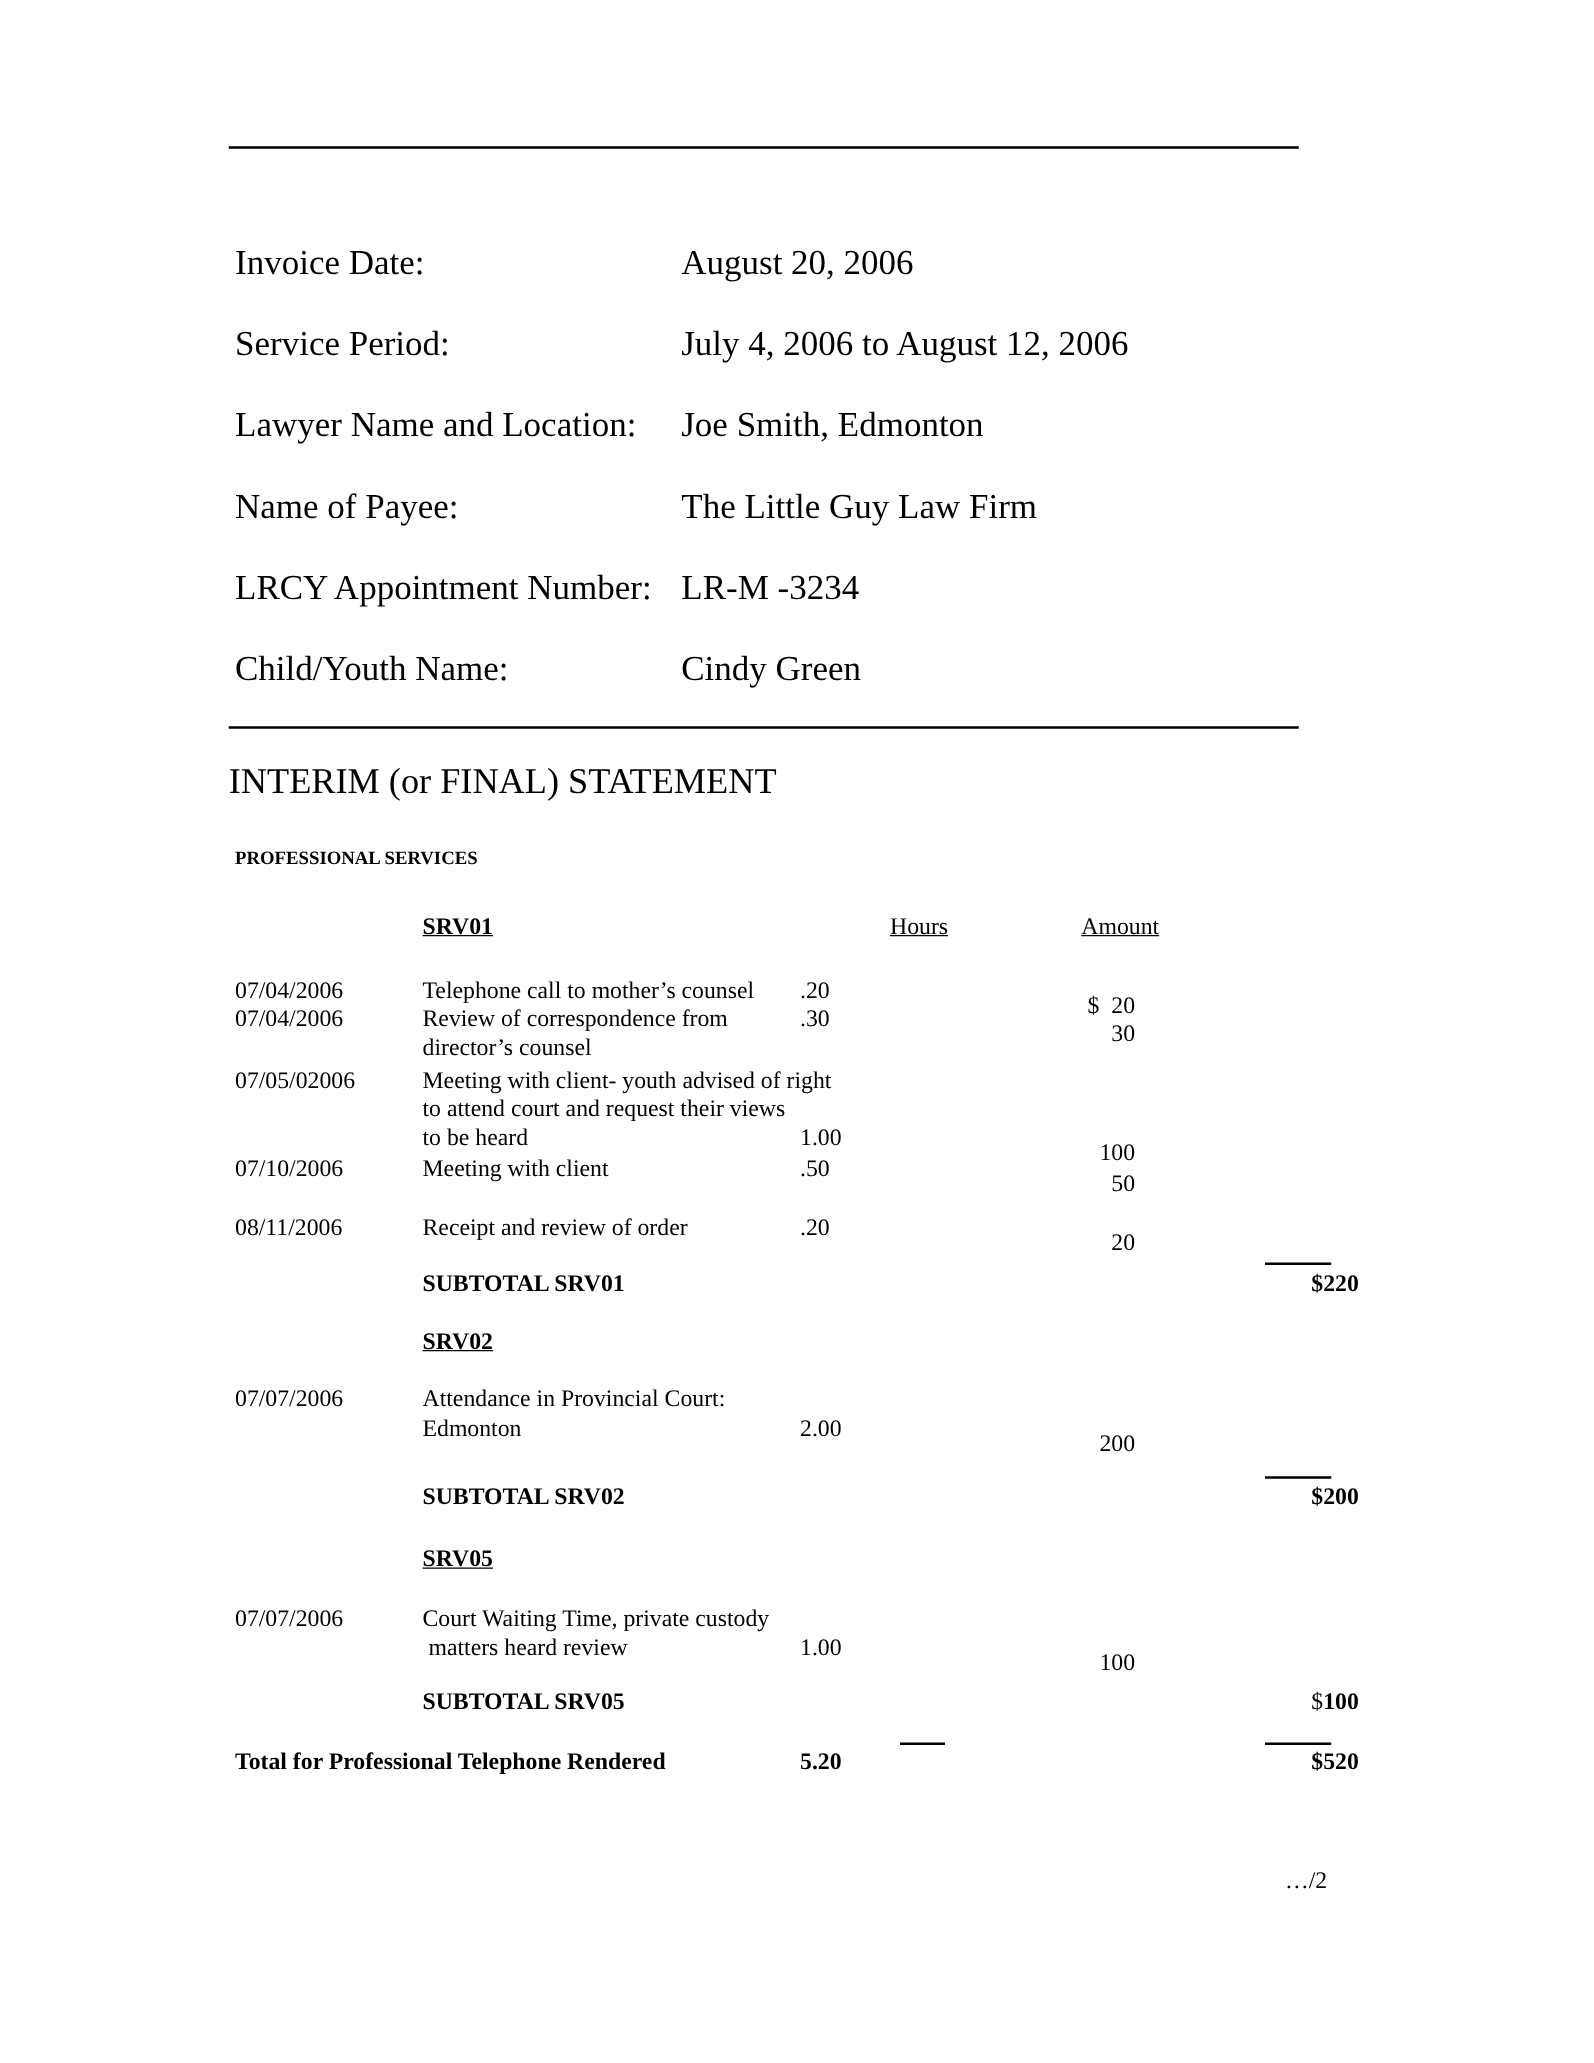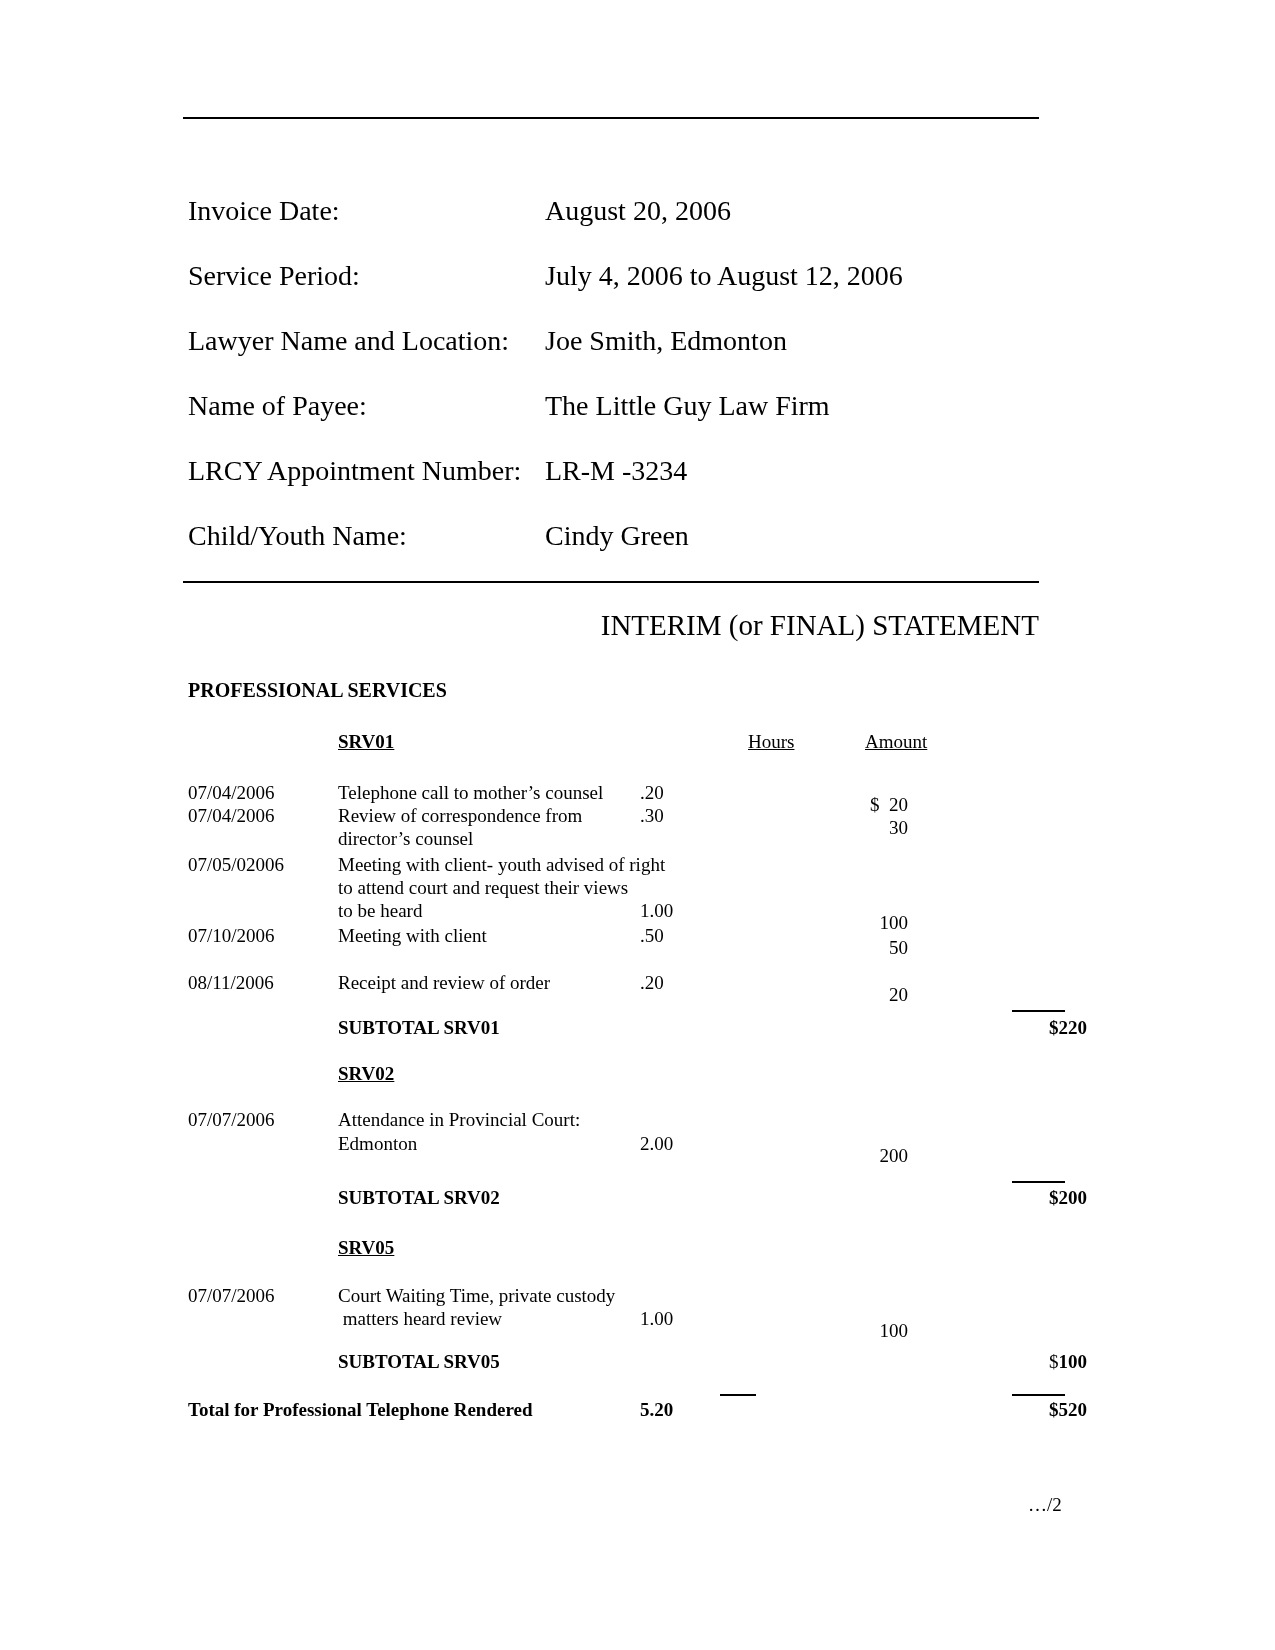--- a/index.html
+++ b/index.html
@@ -5,27 +5,27 @@
   html,body{margin:0;padding:0;background:#fff;}
   .page{position:relative;width:1275px;height:1650px;background:#ffffff;
         font-family:"Liberation Serif",serif;color:#000;overflow:hidden;}
   .rule{position:absolute;left:183px;width:856px;height:2px;background:#000;}
   .title{position:absolute;left:183px;width:856px;top:120px;margin:0;
          text-align:center;font-size:30px;font-weight:bold;white-space:nowrap;}
   .info-row{position:absolute;left:0;width:1275px;font-size:28px;}
   .info-label{position:absolute;left:188px;top:0;white-space:nowrap;}
   .info-value{position:absolute;left:545px;top:0;white-space:nowrap;}
   .statement{position:absolute;left:183px;width:856px;top:609px;
-             text-align:right;font-size:29px;white-space:nowrap;}
+             text-align:left;font-size:29px;white-space:nowrap;}
   .section-heading{position:absolute;left:188px;top:679px;
-                   font-size:20px;font-weight:bold;white-space:nowrap;}
+                   font-size:15px;font-weight:bold;white-space:nowrap;}
   .row{position:absolute;left:0;width:1275px;font-size:19px;line-height:23px;}
   .cd{position:absolute;left:188px;top:0;white-space:nowrap;}
   .cdesc{position:absolute;left:338px;top:0;white-space:pre;}
-  .chh{position:absolute;left:712px;top:0;white-space:nowrap;margin-left:36px;}
+  .chh{position:absolute;left:712px;top:0;white-space:nowrap;}
   .cah{position:absolute;left:865px;top:0;white-space:nowrap;}
   .chr{position:absolute;left:640px;top:0;width:114px;text-align:left;white-space:pre;}
   .camt{position:absolute;left:760px;top:0;width:148px;text-align:right;white-space:pre;margin-top:12px;}
   .csub{position:absolute;left:1013px;top:0;white-space:nowrap;margin-left:36px;}
   .b{font-weight:bold;}
   .u{text-decoration:underline;}
   .tick{position:absolute;height:2px;background:#000;}
   .page-marker{position:absolute;left:1028px;top:1494px;font-size:19px;white-space:nowrap;}
 </style>
 </head>

